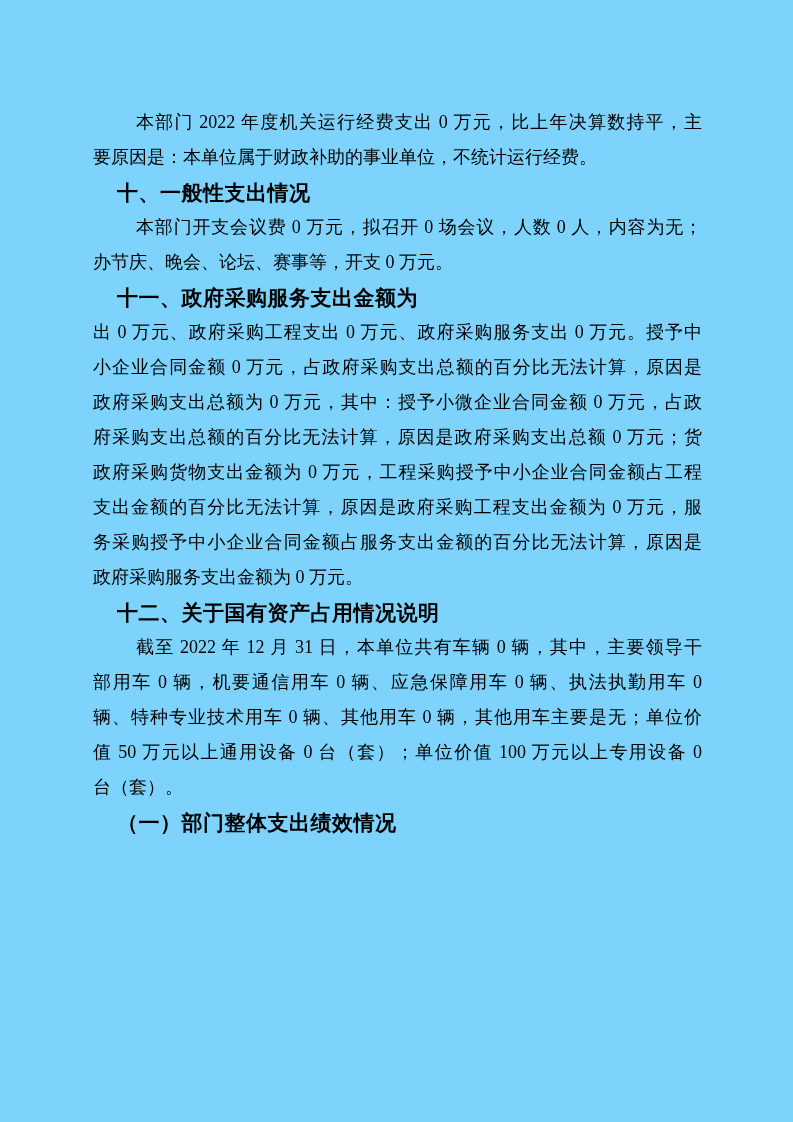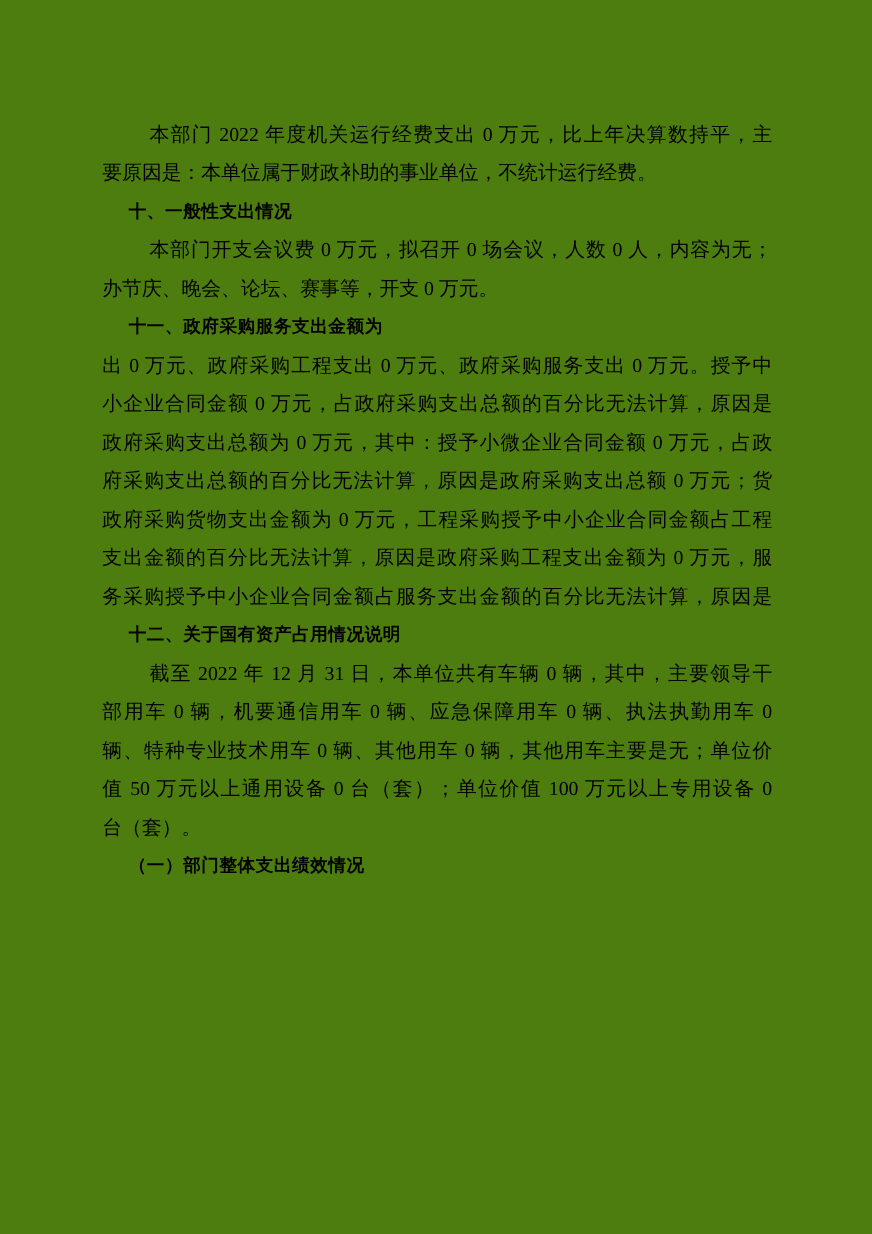--- a/index.html
+++ b/index.html
@@ -4,21 +4,21 @@
 <style>
   html, body {
     margin: 0;
     padding: 0;
     background: #ffffff;
   }
   .page {
     position: relative;
     width: 793px;
     height: 1122px;
-    background: #4d7c0f;
+    background: #7dd3fc;
     color: #000000;
     box-sizing: border-box;
     padding: 105px 91px 0 93px;
     overflow: hidden;
   }
   .block {
     margin: 0;
     padding: 0;
   }
   .line {
@@ -38,21 +38,21 @@
     text-indent: 43px;
   }
   .paragraph .line.last {
     text-align: left;
     text-align-last: left;
   }
   .heading .line,
   .subheading .line {
     font-family: "Liberation Sans", "DejaVu Sans", sans-serif;
     font-weight: 700;
-    font-size: 16px;
+    font-size: 21px;
     text-align: left;
     text-align-last: left;
     text-indent: 24px;
     letter-spacing: 0.5px;
   }
 </style>
 </head>
 <body>
 
 <div class="page">
@@ -72,20 +72,21 @@
         <div class="line first last">十一、政府采购服务支出金额为</div>
       </div>
       <div class="block paragraph">
         <div class="line">出 0 万元、政府采购工程支出 0 万元、政府采购服务支出 0 万元。授予中</div>
         <div class="line">小企业合同金额 0 万元，占政府采购支出总额的百分比无法计算，原因是</div>
         <div class="line">政府采购支出总额为 0 万元，其中：授予小微企业合同金额 0 万元，占政</div>
         <div class="line">府采购支出总额的百分比无法计算，原因是政府采购支出总额 0 万元；货</div>
         <div class="line">政府采购货物支出金额为 0 万元，工程采购授予中小企业合同金额占工程</div>
         <div class="line">支出金额的百分比无法计算，原因是政府采购工程支出金额为 0 万元，服</div>
         <div class="line">务采购授予中小企业合同金额占服务支出金额的百分比无法计算，原因是</div>
+        <div class="line last">政府采购服务支出金额为 0 万元。</div>
       </div>
       <div class="block heading">
         <div class="line first last">十二、关于国有资产占用情况说明</div>
       </div>
       <div class="block paragraph">
         <div class="line first">截至 2022 年 12 月 31 日，本单位共有车辆 0 辆，其中，主要领导干</div>
         <div class="line">部用车 0 辆，机要通信用车 0 辆、应急保障用车 0 辆、执法执勤用车 0</div>
         <div class="line">辆、特种专业技术用车 0 辆、其他用车 0 辆，其他用车主要是无；单位价</div>
         <div class="line">值 50 万元以上通用设备 0 台（套）；单位价值 100 万元以上专用设备 0</div>
         <div class="line last">台（套）。</div>

